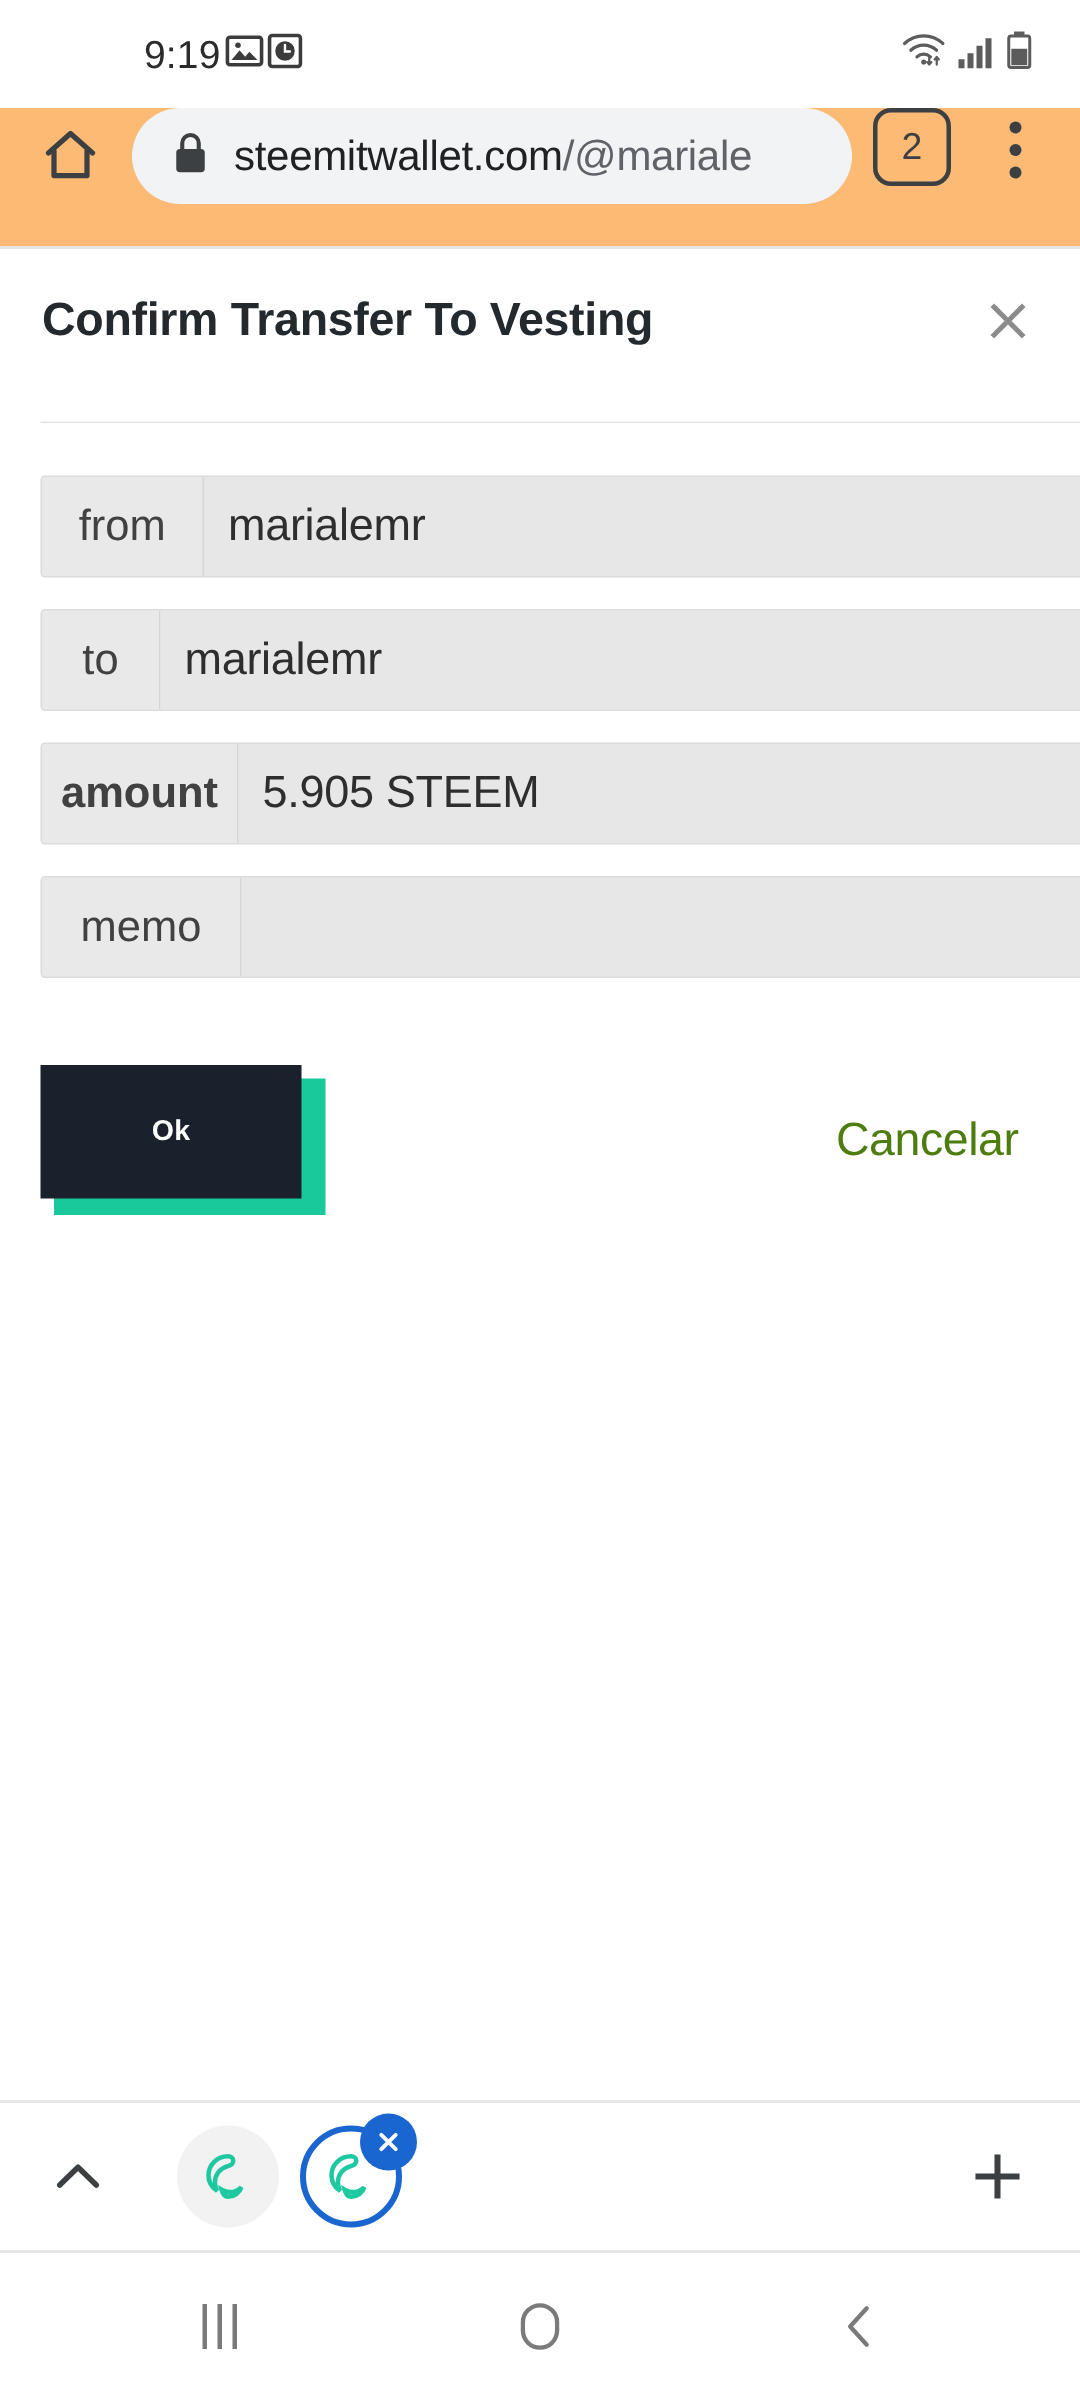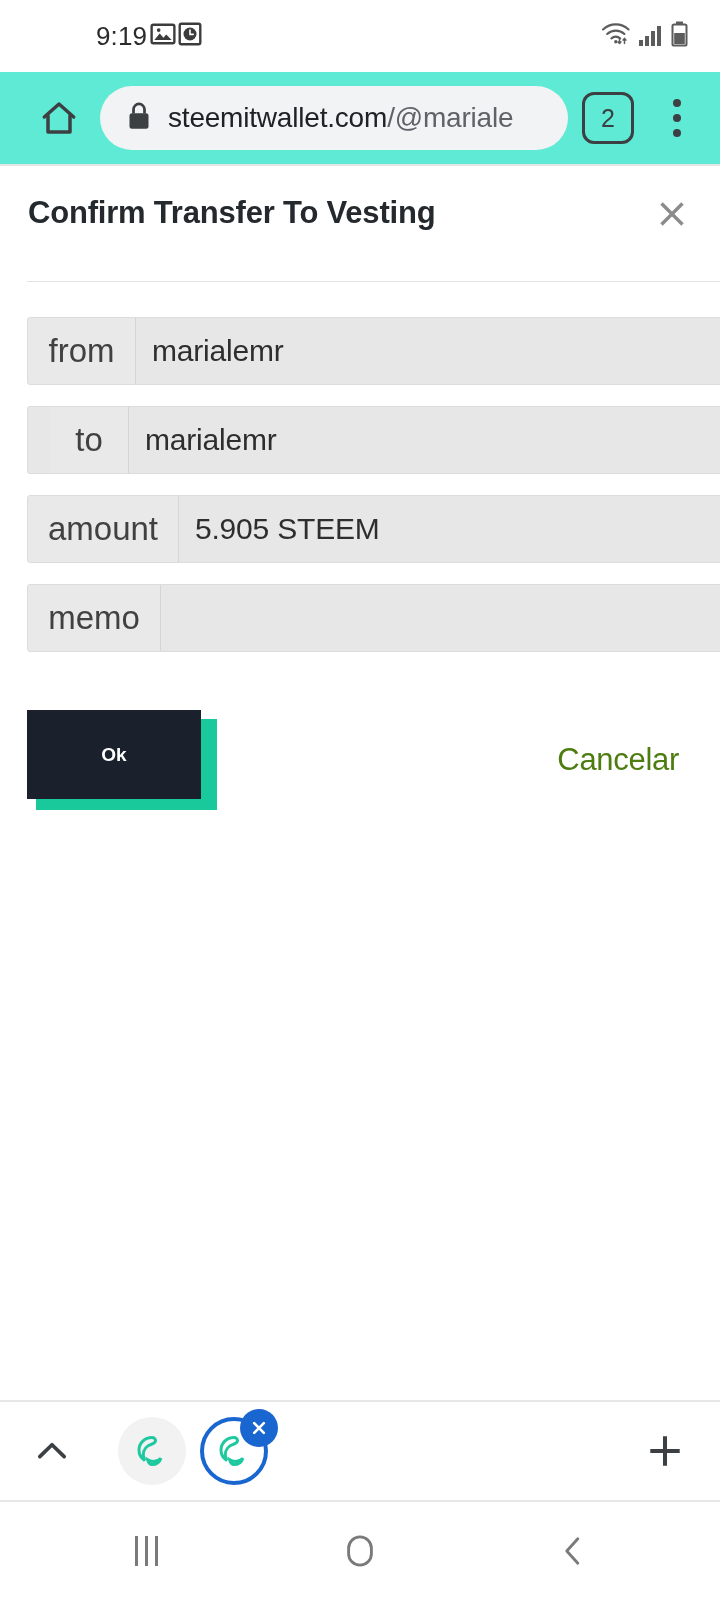--- a/index.html
+++ b/index.html
@@ -52,24 +52,23 @@
     transform: translateY(-50%);
     display: flex;
     align-items: flex-end;
     gap: 7px;
   }
 
   
   .browser-bar {
     height: 92px;
     flex: 0 0 92px;
-    background: #5eead4;
-    display: flex;
-    align-items: center;
-    padding: 0 18px 0 28px;
+    background: #fdba74;
+    display: flex;
+    padding: 0 18px 0 16px;
     gap: 0;
   }
   .home-btn {
     width: 62px;
     height: 62px;
     display: flex;
     align-items: center;
     justify-content: center;
     flex: 0 0 62px;
   }
@@ -185,27 +184,27 @@
     width: 760px;          
     overflow: hidden;
   }
   .row-label {
     display: flex;
     align-items: center;
     justify-content: center;
     background: #e9e9e9;
     border-right: 1px solid #d5d5d5;
     color: #414141;
-    font-size: 33px;
+    font-size: 29px;
     flex: 0 0 auto;
     padding: 0 22px;
   }
   .row-label.w-from   { width: 108px; }
-  .row-label.w-to     { width: 79px; margin-left: 22px; }
-  .row-label.w-amount { width: 151px; }
+  .row-label.w-to     { width: 79px; }
+  .row-label.w-amount { width: 131px; font-weight: bold; }
   .row-label.w-memo   { width: 133px; }
 
   .row-value {
     flex: 1 1 auto;
     display: flex;
     align-items: center;
     padding: 0 16px;
     background: #e7e7e7;
     font-size: 30px;
     color: #2e2e2e;

